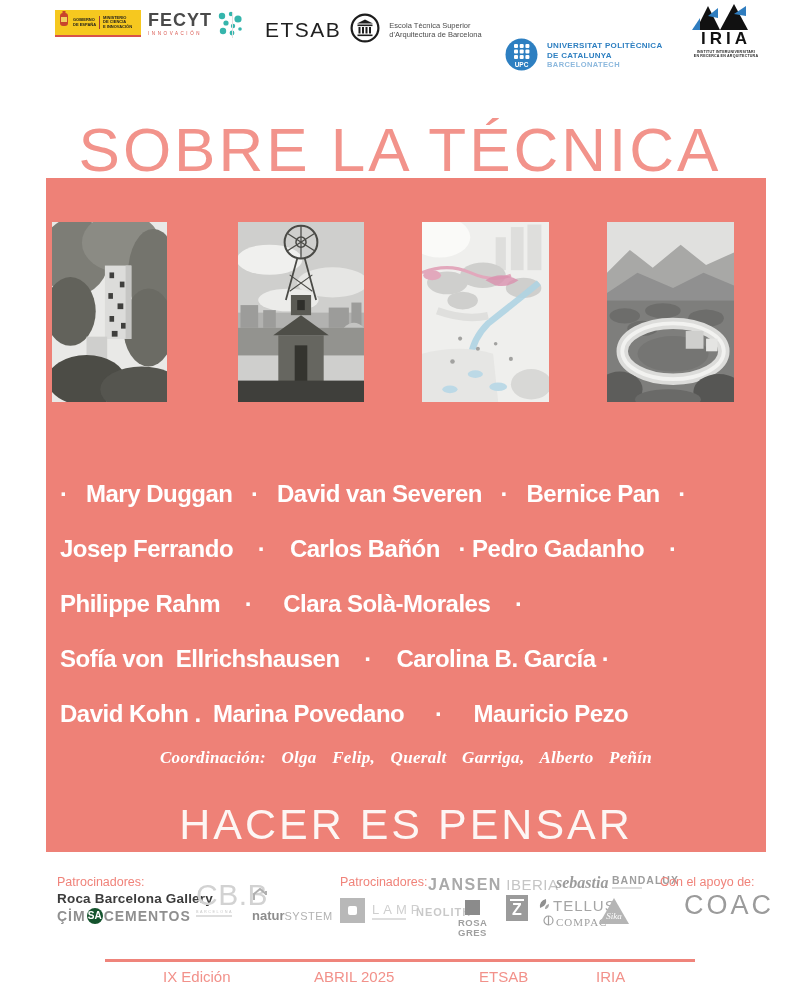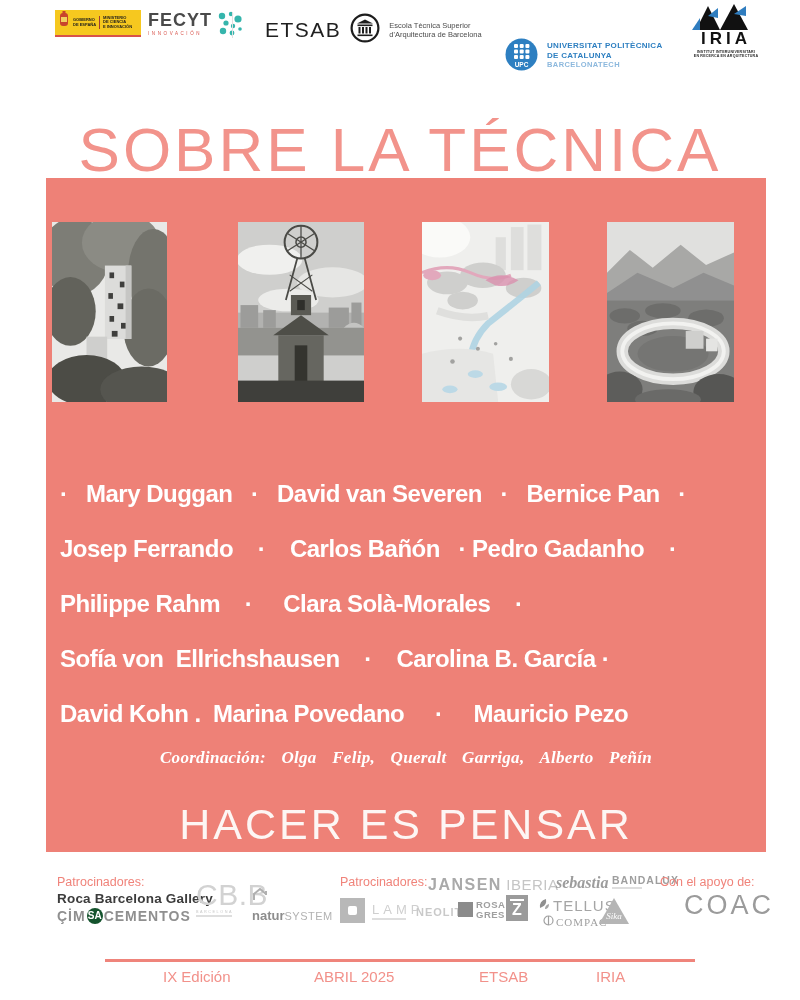--- a/index.html
+++ b/index.html
@@ -69,21 +69,21 @@
   .jansen-l{font-size:15px;font-weight:300;color:#c5c5c5;letter-spacing:0.5px;}
   .sebastia{position:absolute;left:556px;top:874px;font-family:"Liberation Serif",serif;
             font-style:italic;font-weight:bold;font-size:16px;color:#9c9c9c;text-align:right;}
   .bandalux{position:absolute;left:612px;top:874px;font-size:10.5px;font-weight:bold;color:#9e9e9e;letter-spacing:1px;}
   .sqlogo{position:absolute;left:340px;top:898px;width:25px;height:25px;background:#b8b8b8;
           display:flex;align-items:center;justify-content:center;}
   .sqlogo-inner{width:9px;height:9px;background:#fff;border-radius:2px;}
   .lamp{position:absolute;left:372px;top:902px;}
   .lamp-main{font-size:13px;font-weight:300;color:#cfcfcf;letter-spacing:4px;}
   .neolith{position:absolute;left:416px;top:906px;font-size:11px;font-weight:bold;color:#c9c9c9;letter-spacing:1px;}
-  .rosa{position:absolute;left:458px;top:900px;display:flex;gap:3px;align-items:center;}
+  .rosa{position:absolute;left:458px;top:900px;display:flex;gap:3px;align-items:center;flex-direction:column;}
   .rosa-sq{width:15px;height:15px;background:#8b8b8b;}
   .rosa-txt{font-size:9.5px;font-weight:bold;color:#9f9f9f;line-height:9.5px;letter-spacing:0.5px;}
   .zlogo{position:absolute;left:506px;top:895px;width:22px;height:26px;background:#9b9b9b;
          display:flex;flex-direction:column;align-items:center;justify-content:center;}
   .zlogo-cap{width:14px;height:2px;background:#fff;margin-bottom:1px;}
   .zlogo-z{color:#fff;font-weight:bold;font-size:16px;line-height:16px;}
   .tellus{position:absolute;left:537px;top:897px;display:flex;align-items:center;gap:2px;
           font-size:15px;color:#a5a5a5;letter-spacing:1px;}
   .compac{position:absolute;left:543px;top:915px;display:flex;align-items:center;gap:2px;
           font-family:"Liberation Serif",serif;font-size:11px;color:#a0a0a0;letter-spacing:1px;}

